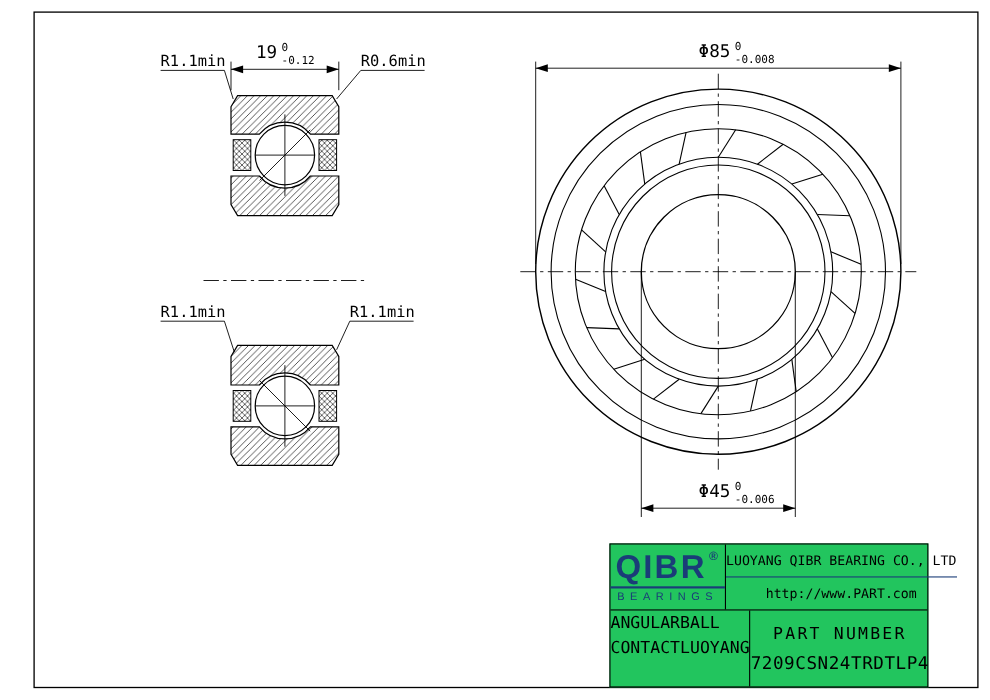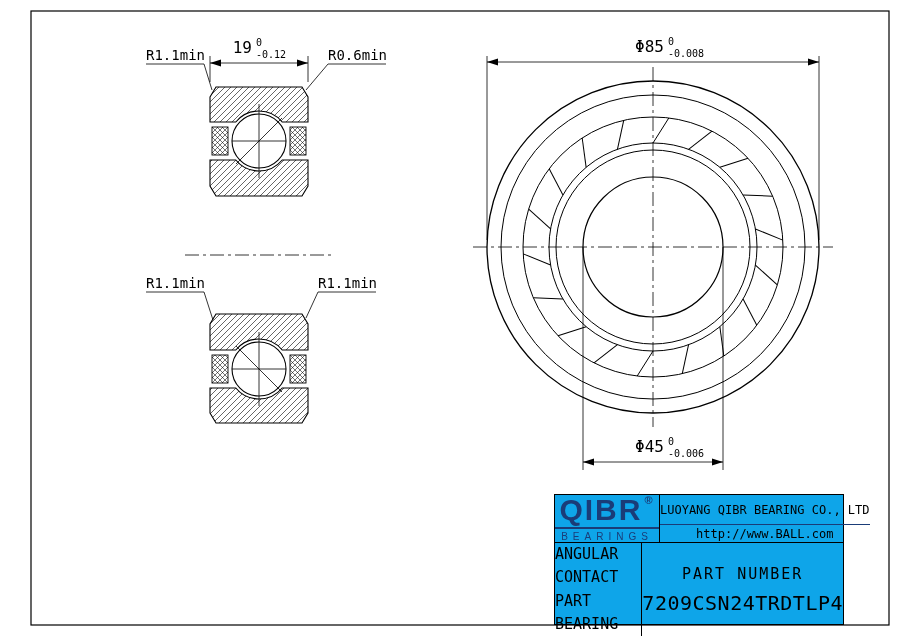--- a/index.html
+++ b/index.html
@@ -3,40 +3,40 @@
 <meta charset="utf-8">
 <style>
   html,body{margin:0;padding:0;background:#fff;}
   .page{position:relative;width:900px;height:636px;background:#ffffff;overflow:hidden;
         font-family:"DejaVu Sans Mono", monospace;}
   .page svg{position:absolute;left:0;top:0;}
   svg text{fill:#000;font-family:"DejaVu Sans Mono", monospace;}
 
   
   .titleblock{position:absolute;left:554px;top:494px;width:290px;height:131px;
-              border:1px solid #000;box-sizing:border-box;background:#0ea5e9;display:flex;flex-direction:column;}
+              border:1px solid #000;box-sizing:border-box;background:#22c55e;display:flex;flex-direction:column;}
   .tb-row1{height:60px;display:flex;border-bottom:1px solid #000;box-sizing:border-box;}
   .tb-row2{flex:1;display:flex;}
   .tb-logo{width:150px;border-right:1px solid #000;box-sizing:border-box;display:flex;flex-direction:column;
            align-items:center;justify-content:center;}
   .logo-main{font-family:"Liberation Sans",sans-serif;font-weight:800;font-size:30px;line-height:30px;
              color:#1a3c78;letter-spacing:2px;display:flex;align-items:flex-start;}
   .logo-reg{font-size:11px;line-height:11px;margin-left:2px;font-weight:700;}
   .logo-rule{width:104px;height:2px;background:#1a3c78;margin:2px 0 2px 0;}
   .logo-sub{font-family:"Liberation Sans",sans-serif;font-weight:400;font-size:10px;letter-spacing:5px;
             color:#1a3c78;}
   .tb-co{flex:1;display:flex;flex-direction:column;}
   .tb-co-name{height:30px;border-bottom:1px solid #1a3c78;box-sizing:border-box;display:flex;
               align-items:center;justify-content:center;font-size:12px;white-space:nowrap;}
   .tb-co-url{flex:1;display:flex;align-items:center;justify-content:center;font-size:12px;}
-  .tb-product{width:150px;border-right:1px solid #000;box-sizing:border-box;display:flex;flex-direction:column;
-              align-items:flex-end;justify-content:center;font-size:15px;line-height:1.55;}
+  .tb-product{width:150px;border-right:1px solid #000;box-sizing:border-box;display:flex;flex-direction:row;
+              align-items:flex-start;justify-content:center;font-size:15px;line-height:1.55;}
   .tb-part{flex:1;display:flex;flex-direction:column;align-items:center;justify-content:center;}
   .tb-part-label{font-size:15px;letter-spacing:2px;text-align:center;}
-  .tb-part-number{font-size:20px;margin-top:8px;letter-spacing:0.5px;}
+  .tb-part-number{font-size:16px;margin-top:8px;letter-spacing:0.5px;}
 </style>
 </head>
 <body>
 
 <div class="page">
 
   <svg width="900" height="636" viewBox="0 0 900 636">
     <defs>
       <pattern id="hatch" width="6" height="6" patternUnits="userSpaceOnUse">
         <path d="M-1,7 L7,-1" stroke="#000" stroke-width="0.6"></path>
@@ -165,27 +165,27 @@
       <div class="tb-logo">
         <div class="logo-main">
           <span>QIBR</span>
           <span class="logo-reg">®</span>
         </div>
         <div class="logo-rule"></div>
         <div class="logo-sub">BEARINGS</div>
       </div>
       <div class="tb-co">
         <div class="tb-co-name">LUOYANG QIBR BEARING CO., LTD</div>
-        <div class="tb-co-url">http://www.BALL.com</div>
+        <div class="tb-co-url">http://www.PART.com</div>
       </div>
     </div>
     <div class="tb-row2">
       <div class="tb-product">
         <div>ANGULAR CONTACT</div>
-        <div>PART BEARING</div>
+        <div>BALL LUOYANG</div>
       </div>
       <div class="tb-part">
         <div class="tb-part-label">PART NUMBER</div>
         <div class="tb-part-number">7209CSN24TRDTLP4</div>
       </div>
     </div>
   </div>
 
 </div>
 

